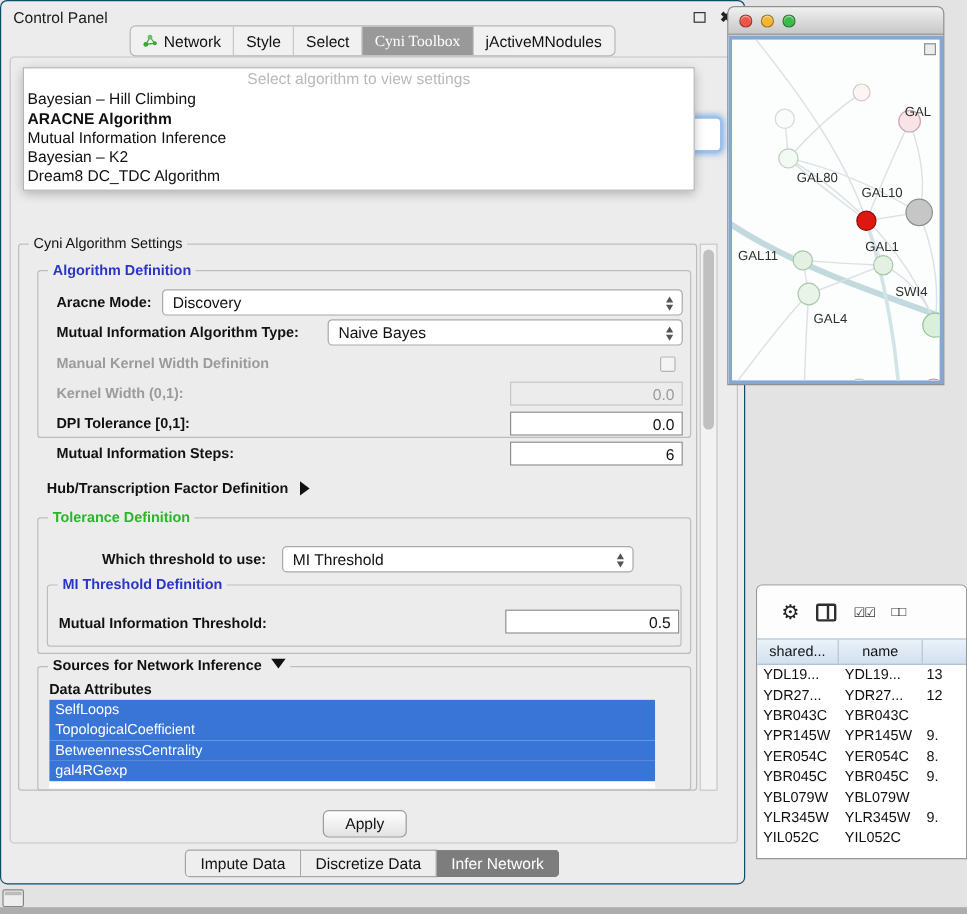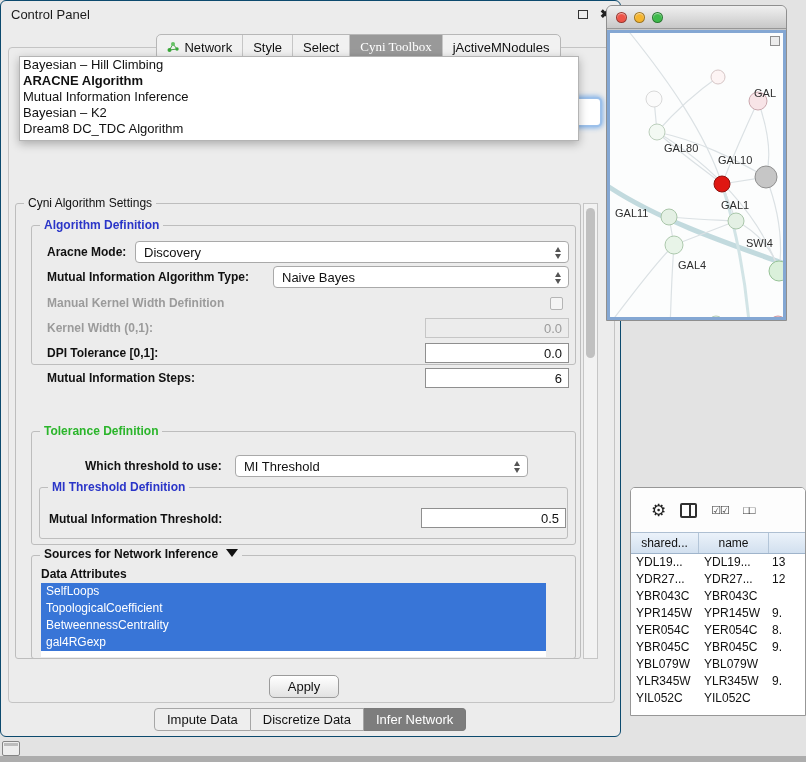--- a/index.html
+++ b/index.html
@@ -11,21 +11,21 @@
   #control-panel { position:absolute; left:0; top:0; width:621px; height:737px;
     background:#ececec; border:1px solid #0c4a6e; border-radius:6px; }
   .titlebar { height:26px; display:flex; align-items:center; padding:0 10px; }
   .wtitle { font-size:13px; color:#1b1b1b; }
   .wicons { margin-left:auto; display:flex; align-items:center; gap:12px; }
   .restore { width:10px; height:9px; border:1.5px solid #333; display:inline-block; }
   .closex { font-size:12px; color:#222; font-weight:bold; line-height:1; }
 
   .content-frame { left:7px; top:46px; width:607px; height:656px; border:1px solid #c4c4c4; border-radius:4px; }
 
-  .tabbar { left:0; top:33px; width:100%; display:flex; justify-content:center; z-index:3;margin-left:48px; }
+  .tabbar { left:0; top:20px; width:100%; display:flex; justify-content:center; z-index:3; }
   .tabgroup { display:flex; border:1px solid #b7b7b7; border-radius:5px; overflow:hidden; background:#f1f1f1; }
   .tab { display:flex; align-items:center; gap:5px; padding:4px 10px; font-size:13px; color:#111; border-right:1px solid #c6c6c6; }
   .tab:last-child { border-right:none; }
   .tab.selected { background:var(--tabsel,#999); color:#fff;font-family:Liberation Serif, serif; }
 
   .algo-combo { left:430px; top:96px; width:171px; height:30px; background:#fff; border:2px solid #9cc0ea;
     border-radius:5px; box-shadow:0 0 5px 1px rgba(100,160,230,.8); z-index:5; }
 
   .popup { left:18px; top:55px; width:560px; background:#fff; border:1px solid #b4b4b4;
     box-shadow:0 3px 9px rgba(0,0,0,.28); z-index:10; padding-bottom:3px; }
@@ -141,20 +141,21 @@
           </span>
         <span class="tab">
             <span>jActiveMNodules</span>
           </span>
       </span>
     </div>
 
     <div class="algo-combo abs"></div>
 
     <div class="popup abs">
+      <div class="popup-ph">Select algorithm to view settings</div>
       <div id="algo-items">
           <div class="popup-item">Bayesian – Hill Climbing</div>
           <div class="popup-item sel">ARACNE Algorithm</div>
           <div class="popup-item">Mutual Information Inference</div>
           <div class="popup-item">Bayesian – K2</div>
           <div class="popup-item">Dream8 DC_TDC Algorithm</div>
         </div>
     </div>
 
     <div class="group abs" style="left:14px;top:202px;width:566px;height:456px;">
@@ -194,20 +195,23 @@
     <span class="lbl abs" style="left:46px;top:345px;">DPI Tolerance [0,1]:</span>
     <div class="field" style="left:424px;top:342px;width:144px;">
       <span>0.0</span>
     </div>
 
     <span class="lbl abs" style="left:46px;top:370px;">Mutual Information Steps:</span>
     <div class="field" style="left:424px;top:367px;width:144px;">
       <span>6</span>
     </div>
 
+    <div class="abs" style="left:38px;top:397px;">
+      <span class="lbl">Hub/Transcription Factor Definition</span><i class="tri-right"></i>
+    </div>
 
     <div class="group abs" style="left:30px;top:430px;width:545px;height:114px;">
       <span class="gtitle t-green">Tolerance Definition</span>
     </div>
 
     <span class="lbl abs" style="left:84px;top:458px;">Which threshold to use:</span>
     <div class="combo" style="left:234px;top:454px;width:293px;">
       <span>MI Threshold</span>
       <span class="stepper">
           <i class="up"></i>

